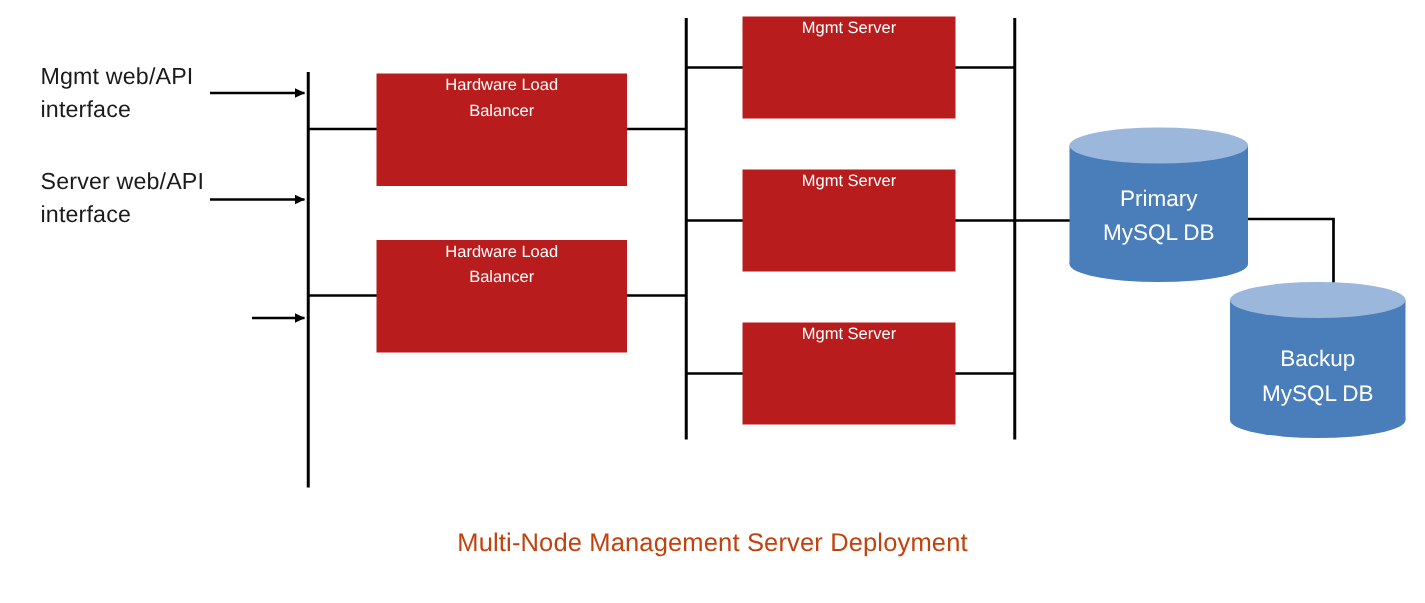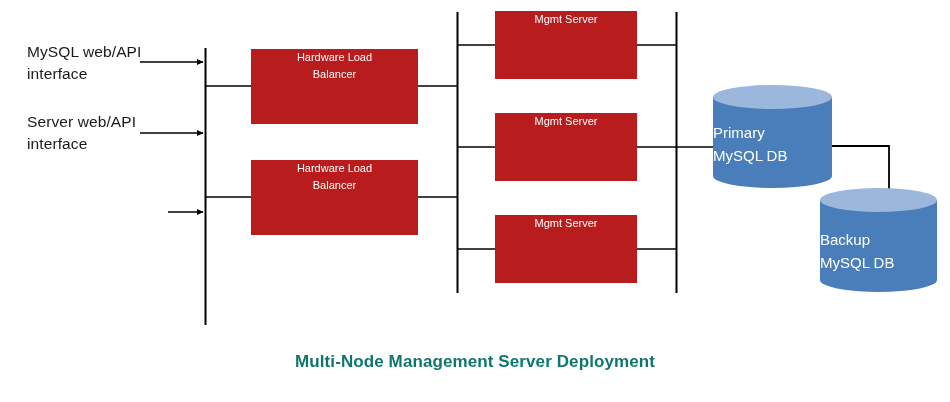--- a/index.html
+++ b/index.html
@@ -68,35 +68,35 @@
     right: 0;
     bottom: 0;
     background: #4A7EBB;
     border-radius: 50%;
   }
   .cyl-text {
     position: absolute;
     left: 0;
     right: 0;
     color: #ffffff;
-    text-align: left;
+    text-align: center;
     font-size: 15px;
     line-height: 1.5;
     white-space: pre-line;
     z-index: 3;
   }
   #diagram-title {
     position: absolute;
     left: 0;
     right: 0;
     top: 352px;
     text-align: center;
-    color: #0f766e;
+    color: #c2410c;
     font-size: 17px;
-    font-weight: bold;
+    font-weight: normal;
     letter-spacing: 0.1px;
   }
 </style>
 </head>
 <body>
 
 <div id="diagram">
 
   <svg id="svg-layer" viewBox="0 0 950 402">
     <defs>
@@ -129,21 +129,21 @@
     <line x1="636" y1="147" x2="677" y2="147" stroke="#000000" stroke-width="1.6"></line>
     <line x1="636" y1="249" x2="677" y2="249" stroke="#000000" stroke-width="1.6"></line>
 
     <line x1="676.5" y1="12" x2="676.5" y2="293" stroke="#000000" stroke-width="2"></line>
 
     <line x1="676" y1="147" x2="760" y2="147" stroke="#000000" stroke-width="1.6"></line>
 
     <path d="M 831 146 L 889 146 L 889 216" fill="none" stroke="#000000" stroke-width="1.8"></path>
   </svg>
 
-  <div class="label" style="left:27px; top:41px; width:140px;">MySQL web/API
+  <div class="label" style="left:27px; top:41px; width:140px;">Mgmt web/API
 interface</div>
 
   <div class="label" style="left:27px; top:111px; width:145px;">Server web/API
 interface</div>
 
 
   <div class="node-box" style="left:251px; top:49px; width:167px; height:75px;">
     <span>Hardware Load
 Balancer</span>
   </div>

